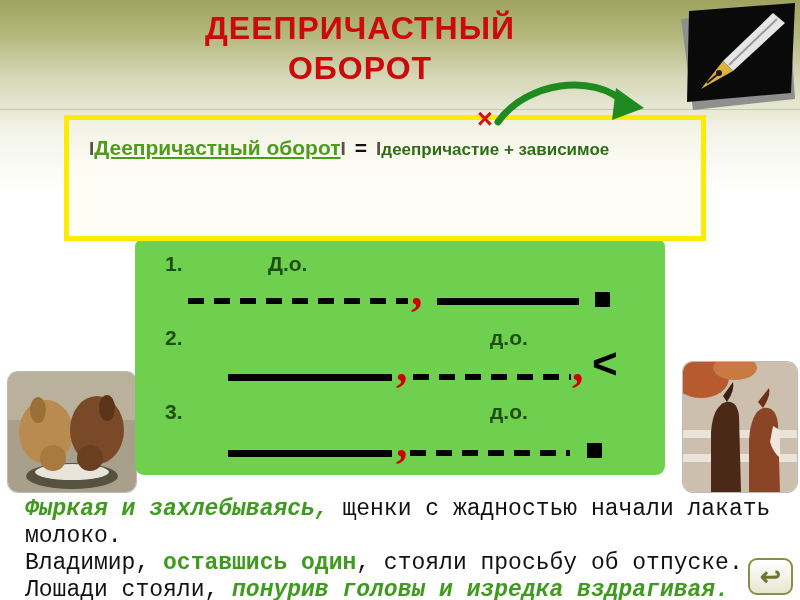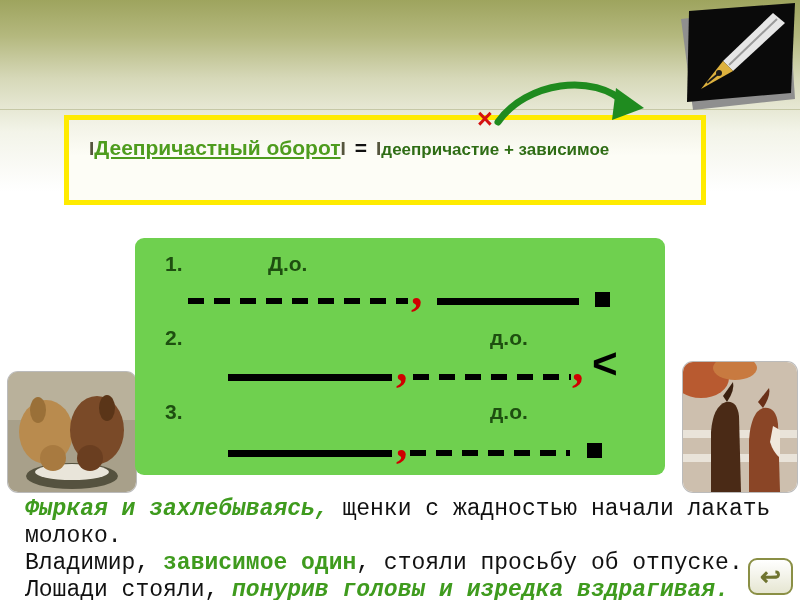--- a/index.html
+++ b/index.html
@@ -10,21 +10,21 @@
     background:linear-gradient(180deg,#9ea45e 0%,#b4b87e 6%,#d6d8b8 13%,#f3f4e9 22%,#ffffff 32%);
   }
   .divider { position:absolute; top:109px; left:0; width:100%; height:1px; background:#c6c8a6; }
 
   .title { position:absolute; top:8px; left:140px; width:440px; text-align:center;
     color:#cb0a0a; font-weight:bold; font-size:32px; line-height:1.25; letter-spacing:1px; }
   .title span { display:block; }
 
   .pen { position:absolute; top:3px; right:3px; width:120px; height:108px; }
 
-  .defbox { position:absolute; left:64px; top:115px; width:642px; height:90px;
+  .defbox { position:absolute; left:64px; top:115px; width:642px; height:126px;
     background:linear-gradient(180deg,#f1f1e4,#fdfdf6 45%);
     border:5px solid #ffeb00; padding:16px 16px 8px 20px; z-index:2; }
   .defline1 { font-size:21px; font-weight:bold; white-space:nowrap; }
   .bar { color:#55553d; font-weight:bold; font-size:19px; }
   .term { color:#4e9c1e; text-decoration:underline; }
   .eq { color:#111; margin:0 9px; }
   .expansion { color:#2f6d15; font-size:17px; }
   .defline2 { font-size:17px; font-weight:bold; color:#2f6d15; margin-top:12px; }
 
   .cross { position:absolute; left:477px; top:106px; color:#d41111; font-size:27px;
@@ -83,20 +83,24 @@
     font-size:25px; font-weight:bold; display:flex; align-items:center; justify-content:center;
     cursor:pointer; }
 </style>
 </head>
 <body>
 
 <div class="slide">
 
   <div class="divider"></div>
 
+  <h1 class="title">
+    <span>ДЕЕПРИЧАСТНЫЙ</span>
+    <span>ОБОРОТ</span>
+  </h1>
 
   <div class="pen">
     <svg viewBox="0 0 120 108" width="120" height="108">
       <polygon points="4,16 112,4 118,96 16,107" fill="#8f8f8f"></polygon>
       <polygon points="12,8 118,0 114,90 10,99" fill="#0a0a0a"></polygon>
       <polygon points="96,10 108,20 56,68 46,58" fill="#e6e6e6"></polygon>
       <line x1="100" y1="16" x2="52" y2="62" stroke="#9a9a9a" stroke-width="2"></line>
       <polygon points="56,68 46,58 24,86" fill="#ddb13e"></polygon>
       <circle cx="42" cy="70" r="3" fill="#1a1a1a"></circle>
       <line x1="30" y1="80" x2="41" y2="71" stroke="#1a1a1a" stroke-width="2"></line>
@@ -173,21 +177,21 @@
       <path d="M28 130 L28 70 Q30 44 43 40 Q54 38 56 54 L58 130 Z" fill="#4a2a16"></path>
       <path d="M44 40 Q52 28 50 20 L40 34 Z" fill="#3a2010"></path>
       <path d="M66 130 L66 78 Q68 50 80 46 Q93 44 95 62 L97 130 Z" fill="#8a4526"></path>
       <path d="M80 46 Q88 34 86 26 L75 40 Z" fill="#6a3018"></path>
       <path d="M90 64 L97 68 L97 96 Q90 90 87 80 Z" fill="#f0e8dc"></path>
     </svg>
   </div>
 
   <div class="sentences">
     <p><span></span><span class="hl it">Фыркая и захлебываясь,</span><span> щенки с жадностью начали лакать молоко.</span></p>
-    <p><span>Владимир, </span><span class="hl">зависимое один</span><span>, стояли просьбу об отпуске.</span></p>
+    <p><span>Владимир, </span><span class="hl">оставшись один</span><span>, стояли просьбу об отпуске.</span></p>
     <p><span>Лошади стояли, </span><span class="hl it">понурив головы и изредка вздрагивая.</span><span></span></p>
   </div>
 
   <div class="backbtn">
     <span>↩</span>
   </div>
 
 </div>
 
 </body></html>

